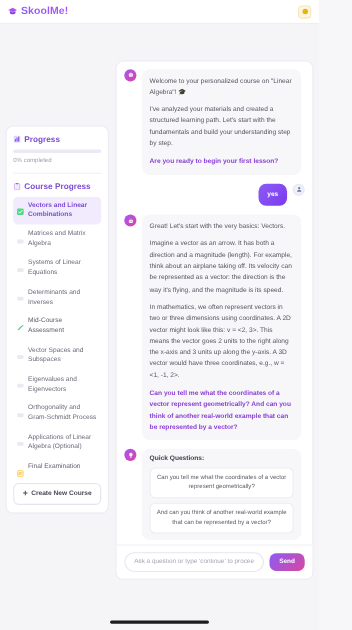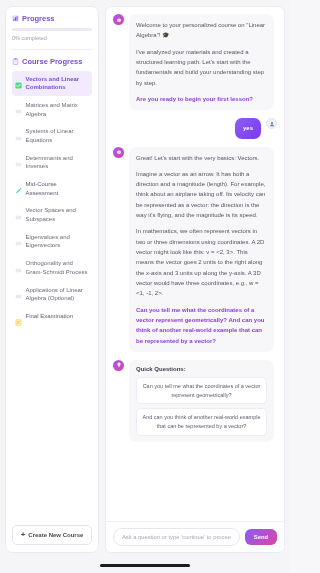--- a/index.html
+++ b/index.html
@@ -30,21 +30,21 @@
   }
   .header-btn {
     width: 12px; height: 12px; border-radius: 3.5px;
     background: #fdf6e3; border: 1px solid #f6e7b8;
     display: flex; align-items: center; justify-content: center;
     cursor: pointer;
   }
   .header-btn .sun { width: 5px; height: 5px; border-radius: 50%; background: #eab308; }
 
   
-  .body { flex: 1; display: flex; gap: 6px; padding: 6px 5px 4px 5px; min-height: 0; }
+  .body { flex: 1; display: flex; gap: 6px; padding: 6px 5px 4px 5px; min-height: 0; align-items: center; }
 
   
   .sidebar {
     width: 94px; min-width: 94px;
     background: #ffffff; border-radius: 7px;
     border: 1px solid #eceaf3;
     padding: 7px 6px;
     display: flex; flex-direction: column;
     overflow: hidden;
   }
@@ -147,20 +147,34 @@
 
   
   .home-bar { height: 16px; display: flex; align-items: center; justify-content: center; background: #f5f5f8; }
   .home-pill { width: 90px; height: 3px; border-radius: 2px; background: #1c1c1e; }
 </style>
 </head>
 <body>
 
 <div class="app">
 
+  <div class="header">
+    <div class="brand">
+      <span class="brand-mark">
+        <svg width="9" height="9" viewBox="0 0 16 16">
+            <path d="M8 2 1 5.5 8 9l7-3.5L8 2z" fill="#a855f7"></path>
+            <path d="M3.5 7.2v3c0 1 2 2 4.5 2s4.5-1 4.5-2v-3L8 9.6 3.5 7.2z" fill="#9333ea"></path>
+          </svg>
+      </span>
+      <span class="brand-text">SkoolMe!</span>
+    </div>
+    <div class="header-btn">
+      <span class="sun"></span>
+    </div>
+  </div>
 
   <div class="body">
 
     <aside class="sidebar">
 
       <div class="panel-title">
         <span class="ico">
           <svg width="7" height="7" viewBox="0 0 16 16">
               <rect x="1" y="1" width="14" height="14" rx="2" fill="#ddd6fe"></rect>
               <rect x="3.5" y="8" width="2" height="5" fill="#7c3aed"></rect>

